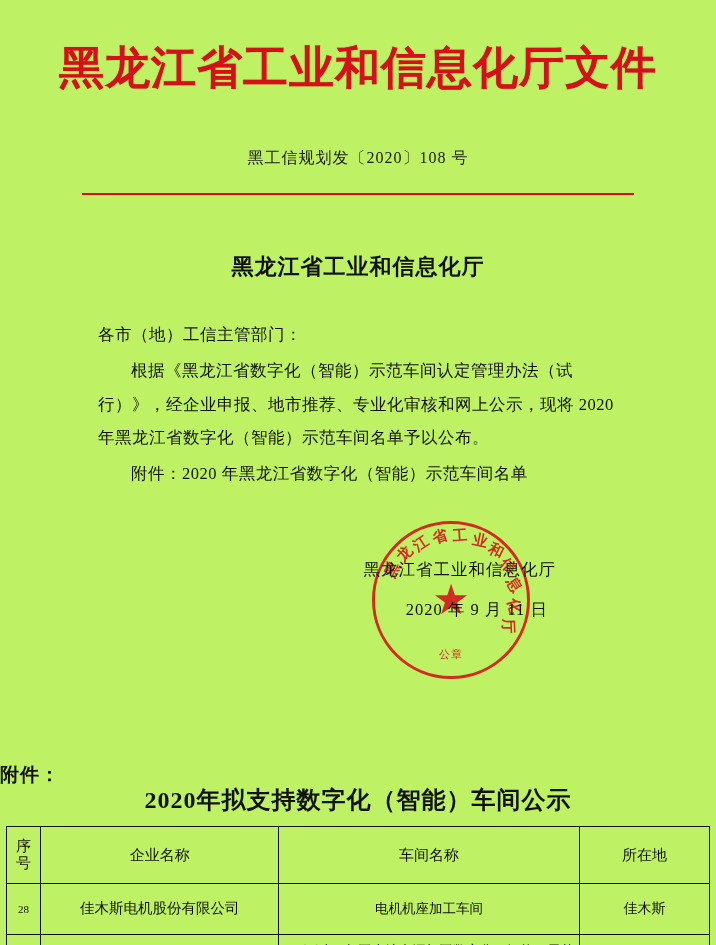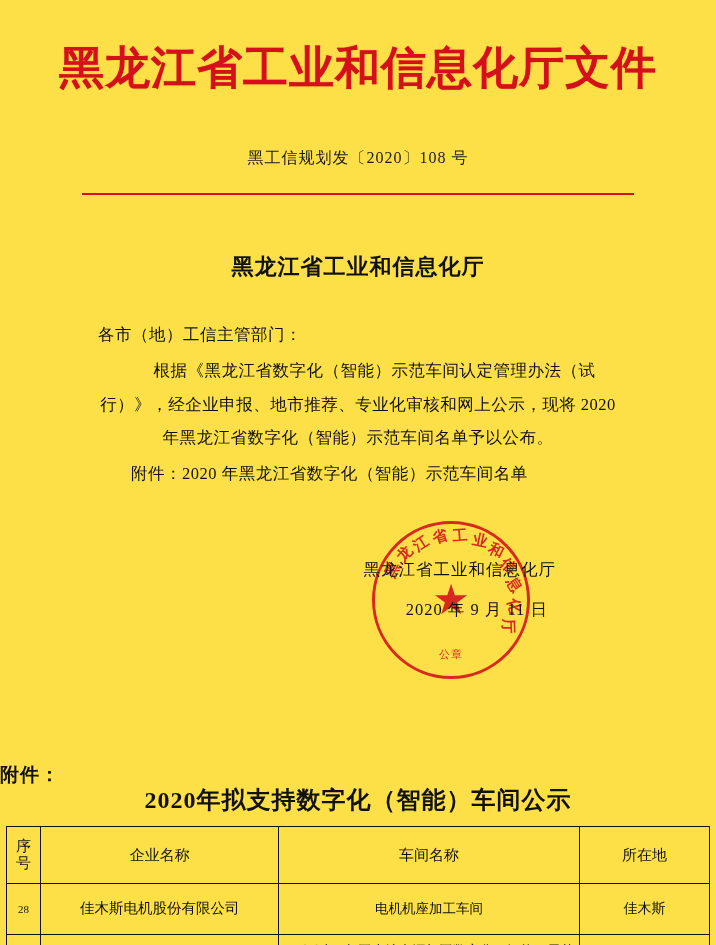--- a/index.html
+++ b/index.html
@@ -11,21 +11,21 @@
     width: 716px;
     height: 945px;
     overflow: hidden;
     font-family: "Liberation Serif", serif;
     color: #111;
   }
   .page {
     position: relative;
     width: 716px;
     height: 945px;
-    background: #fde047;
+    background: #bef264;
   }
 
   
   .doc-head {
     padding-top: 40px;
     text-align: center;
   }
   .doc-title-red {
     color: #d4101a;
     font-family: "DejaVu Serif", "Liberation Serif", serif;
@@ -65,21 +65,21 @@
     margin: 30px auto 0 auto;
     width: 520px;
     font-size: 16.5px;
     line-height: 2.05;
     letter-spacing: 0.5px;
     color: #111;
   }
   .doc-body p {
     margin: 0 0 2px 0;
   }
-  .indent2 { text-indent: 2em; text-align: center; }
+  .indent2 { text-indent: 2em; }
 
   .attach-line {
     margin-top: 18px;
     text-indent: 2em;
     font-size: 16.5px;
     letter-spacing: 0.5px;
   }
 
   
   .sign-block {

